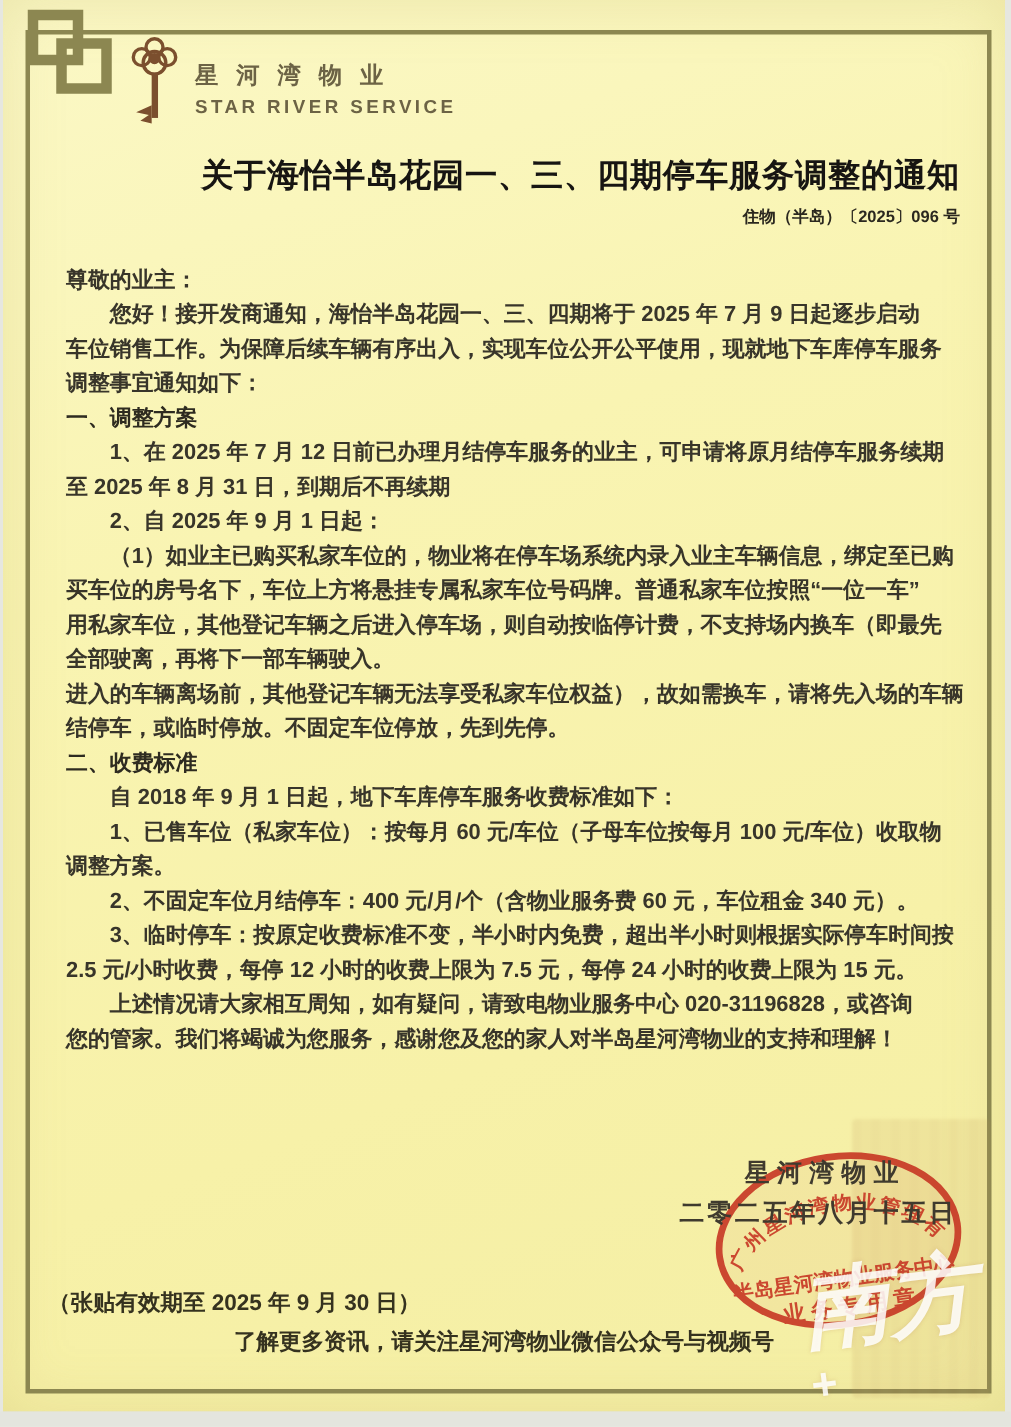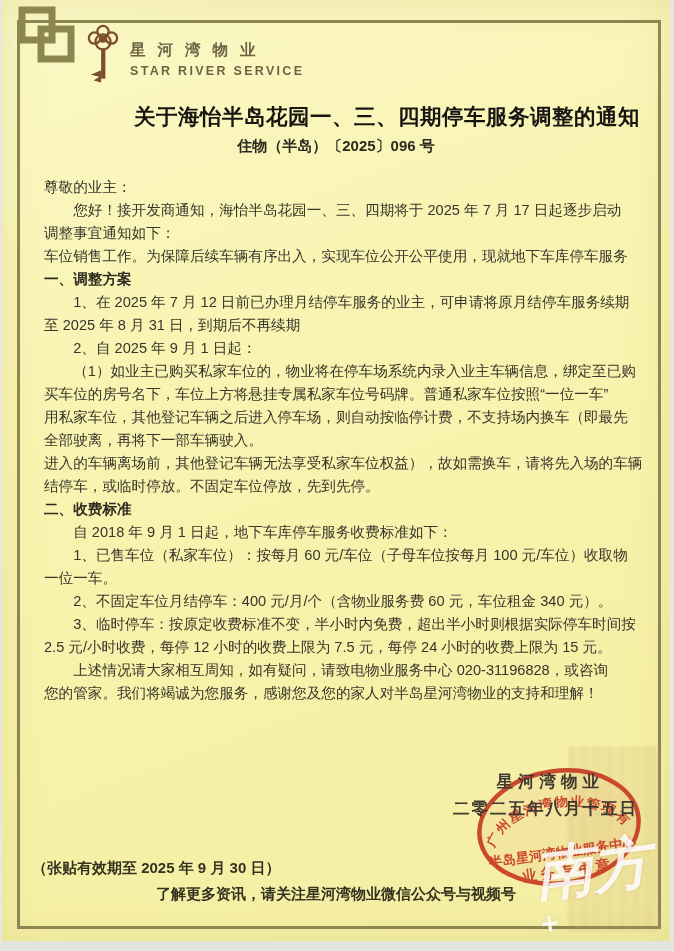--- a/index.html
+++ b/index.html
@@ -22,25 +22,25 @@
   }
   .corner{position:absolute;left:6px;top:0px;width:88px;height:88px;}
   
   .logo{position:absolute;left:82px;top:23px;width:38px;height:66px;}
   .brand{position:absolute;left:128px;top:40px;color:#6c6345;}
   .brand-cn{font-size:15.5px;font-weight:700;letter-spacing:12px;}
   .brand-en{font-size:12.5px;font-weight:600;letter-spacing:2.3px;margin-top:3px;}
   
   .title{position:absolute;left:30px;right:30px;top:102px;text-align:right;
     font-size:21.5px;font-weight:800;color:#171512;letter-spacing:.5px;}
-  .docnum{position:absolute;left:30px;right:30px;top:137px;text-align:center;
-    font-size:15px;font-weight:700;color:#2b281f;}
+  .docnum{position:absolute;left:30px;right:30px;top:137px;text-align:right;
+    font-size:11px;font-weight:700;color:#2b281f;}
   
   .bodytext{position:absolute;left:42px;right:38px;top:176px;color:#38352a;}
-  .ln{height:23px;line-height:23px;font-size:14.6px;font-weight:400;white-space:nowrap;}
+  .ln{height:23px;line-height:23px;font-size:14.6px;font-weight:700;white-space:nowrap;}
   .ln.ind{text-indent:2em;}
   .ln.sec{font-weight:800;color:#2e2b20;}
   
   .sig-org{position:absolute;right:66px;top:771px;font-size:16.5px;font-weight:700;
     color:#3f3a2e;letter-spacing:5px;z-index:6;}
   .sig-date{position:absolute;right:32px;top:798px;font-size:16.5px;font-weight:700;
     color:#3f3a2e;letter-spacing:2px;z-index:6;}
   
   .stamp{position:absolute;left:450px;top:753px;width:214px;height:160px;z-index:4;opacity:.92;}
   
@@ -96,37 +96,37 @@
     <div class="brand">
       <div class="brand-cn">星河湾物业</div>
       <div class="brand-en">STAR RIVER SERVICE</div>
     </div>
 
     <div class="title">关于海怡半岛花园一、三、四期停车服务调整的通知</div>
     <div class="docnum">住物（半岛）〔2025〕096 号</div>
 
     <div class="bodytext">
       <div class="ln">尊敬的业主：</div>
-      <div class="ln ind">您好！接开发商通知，海怡半岛花园一、三、四期将于 2025 年 7 月 17 日起逐步启动</div>
+      <div class="ln ind">您好！接开发商通知，海怡半岛花园一、三、四期将于 2025 年 7 月 9 日起逐步启动</div>
+      <div class="ln">车位销售工作。为保障后续车辆有序出入，实现车位公开公平使用，现就地下车库停车服务</div>
       <div class="ln">调整事宜通知如下：</div>
-      <div class="ln">车位销售工作。为保障后续车辆有序出入，实现车位公开公平使用，现就地下车库停车服务</div>
       <div class="ln sec">一、调整方案</div>
       <div class="ln ind">1、在 2025 年 7 月 12 日前已办理月结停车服务的业主，可申请将原月结停车服务续期</div>
       <div class="ln">至 2025 年 8 月 31 日，到期后不再续期</div>
       <div class="ln ind">2、自 2025 年 9 月 1 日起：</div>
       <div class="ln ind">（1）如业主已购买私家车位的，物业将在停车场系统内录入业主车辆信息，绑定至已购</div>
       <div class="ln">买车位的房号名下，车位上方将悬挂专属私家车位号码牌。普通私家车位按照“一位一车”</div>
       <div class="ln">用私家车位，其他登记车辆之后进入停车场，则自动按临停计费，不支持场内换车（即最先</div>
       <div class="ln">全部驶离，再将下一部车辆驶入。</div>
       <div class="ln">进入的车辆离场前，其他登记车辆无法享受私家车位权益），故如需换车，请将先入场的车辆</div>
       <div class="ln">结停车，或临时停放。不固定车位停放，先到先停。</div>
       <div class="ln sec">二、收费标准</div>
       <div class="ln ind">自 2018 年 9 月 1 日起，地下车库停车服务收费标准如下：</div>
       <div class="ln ind">1、已售车位（私家车位）：按每月 60 元/车位（子母车位按每月 100 元/车位）收取物</div>
-      <div class="ln">一位一车。</div>
+      <div class="ln">调整方案。</div>
       <div class="ln ind">2、不固定车位月结停车：400 元/月/个（含物业服务费 60 元，车位租金 340 元）。</div>
       <div class="ln ind">3、临时停车：按原定收费标准不变，半小时内免费，超出半小时则根据实际停车时间按</div>
       <div class="ln">2.5 元/小时收费，每停 12 小时的收费上限为 7.5 元，每停 24 小时的收费上限为 15 元。</div>
       <div class="ln ind">上述情况请大家相互周知，如有疑问，请致电物业服务中心 020-31196828，或咨询</div>
       <div class="ln">您的管家。我们将竭诚为您服务，感谢您及您的家人对半岛星河湾物业的支持和理解！</div>
     </div>
 
     <div class="bldg"></div>
 
     <svg class="stamp" viewBox="0 0 214 160">

